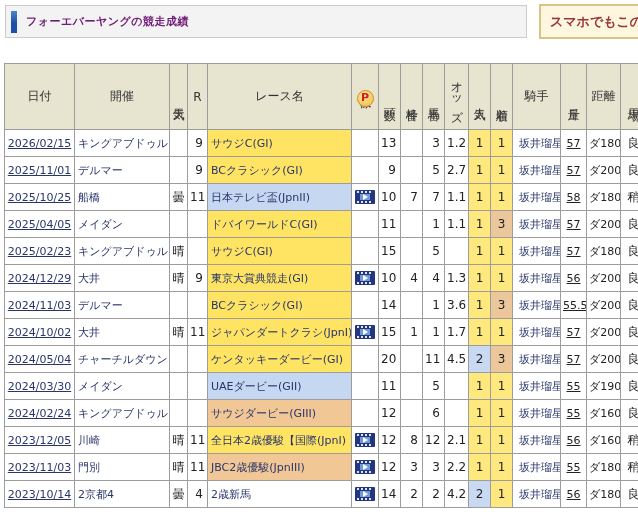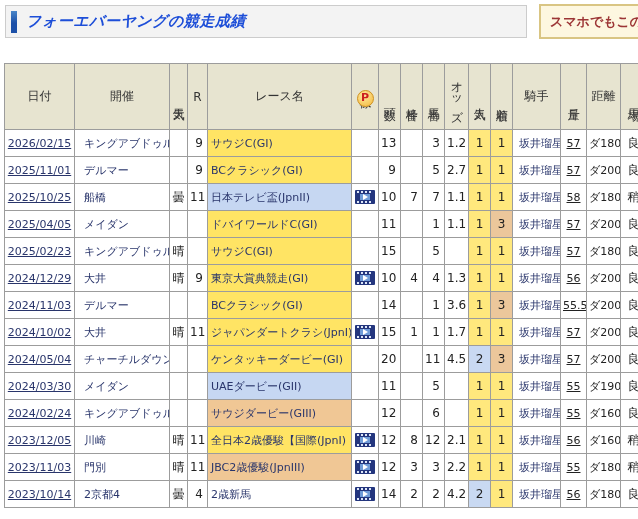--- a/index.html
+++ b/index.html
@@ -10,21 +10,21 @@
   
   .topbar{
     position:absolute;left:5px;top:5px;width:522px;height:33px;
     background:var(--bar_bg);border:1px solid var(--bar_border);
     display:flex;align-items:center;box-sizing:border-box;
   }
   .accent{
     width:6px;height:22px;margin:0 9px 0 5px;
     background:linear-gradient(180deg,#4a86c8 0%,var(--accent_blue) 55%);
   }
-  .title{margin:0;font-size:15px;font-weight:bold;color:#1d4ed8;letter-spacing:.5px;white-space:nowrap;font-style:italic;}
+  .title{margin:0;font-size:11px;font-weight:bold;color:#701a75;letter-spacing:.5px;white-space:nowrap;}
   .sp-btn{
     position:absolute;left:539px;top:4px;height:35px;width:160px;
     background:var(--button_bg);border:2px solid var(--button_border);
     color:var(--button_text);font-weight:bold;font-size:13px;
     font-family:inherit;text-align:left;padding:0 9px;white-space:nowrap;overflow:hidden;
     box-sizing:border-box;cursor:pointer;
   }
   
   .table-wrap{position:absolute;left:4px;top:63px;width:634px;height:456px;overflow:hidden;}
   table{border-collapse:collapse;table-layout:fixed;width:642px;}
@@ -42,21 +42,21 @@
     display:inline-block;width:15px;height:15px;border-radius:50%;
     background:radial-gradient(circle at 40% 30%,#ffe9a0,#f3b93c);
     border:1px solid #cf9222;color:#cc1f1f;font-size:11px;font-weight:bold;
     line-height:14px;text-align:center;
   }
   tbody td{
     height:27px;font-size:12px;color:var(--text_dark);
     padding:0 2px;overflow:hidden;white-space:nowrap;background:#fff;vertical-align:middle;
   }
   .c-date{text-align:center;font-size:11px;color:var(--link_navy);text-decoration:underline;}
-  .c-venue{font-size:11px;color:var(--link_navy);padding-left:9px;}
+  .c-venue{font-size:11px;color:var(--link_navy);padding-left:3px;}
   .c-weather{text-align:center;}
   .c-num{text-align:right;padding-right:4px;}
   .c-race{font-size:11px;color:var(--link_navy);padding-left:3px;}
   .c-video{text-align:center;}
   .c-mark{text-align:center;}
   .c-jockey{font-size:11px;color:var(--link_navy);padding-left:6px;}
   .c-weight{text-align:center;font-size:11px;text-decoration:underline;}
   .c-dist{padding-left:2px;font-size:11px;}
   .c-track{text-align:center;}
   .grade-g1{background:var(--grade_g1);}

